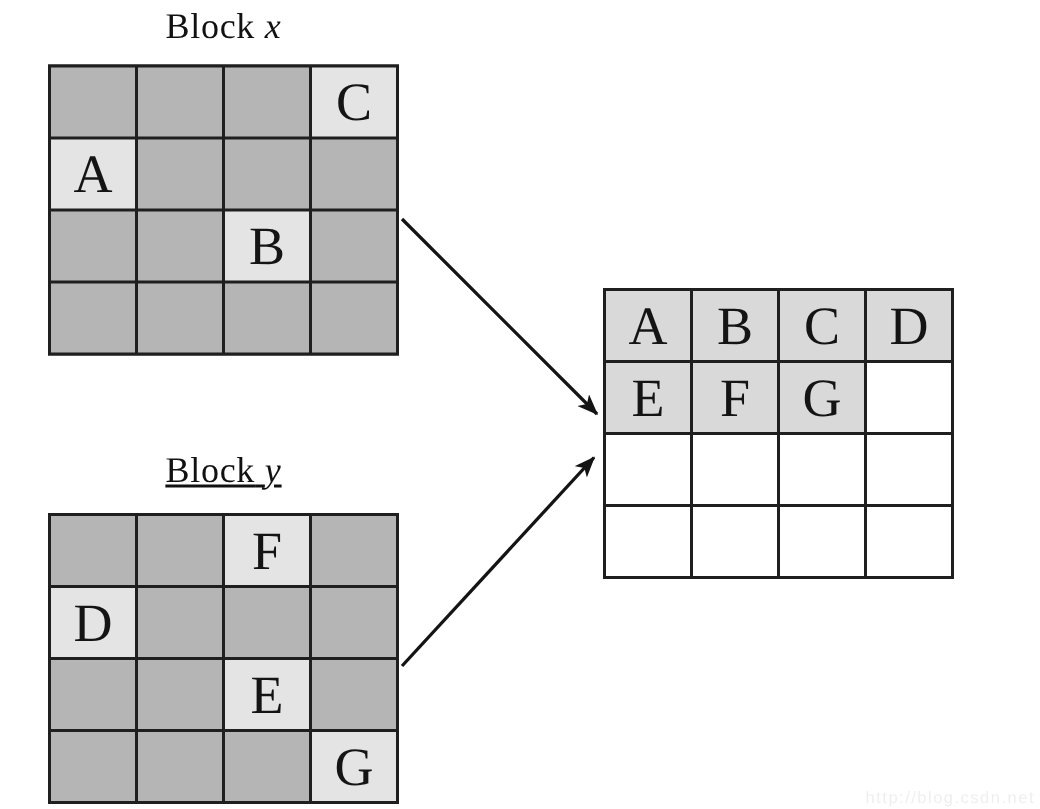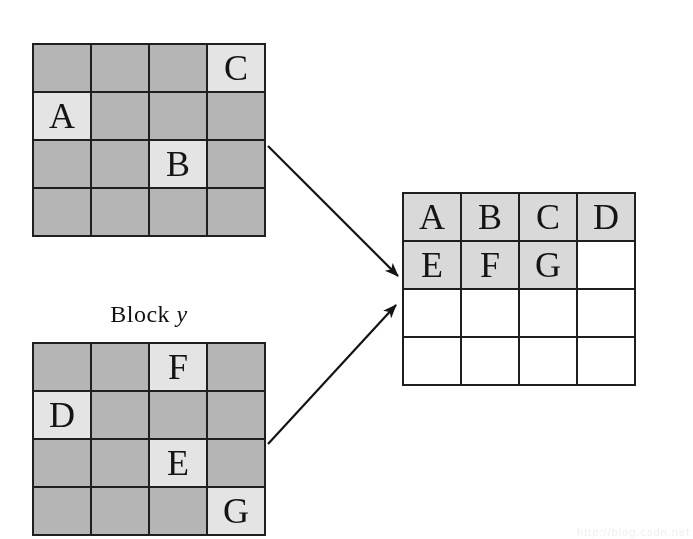--- a/index.html
+++ b/index.html
@@ -29,34 +29,38 @@
     user-select:none;
   }
   .cell.dark{background:var(--cell-dark,#b5b5b5);}
   .cell.lit{background:var(--cell-light,#e4e4e4);}
   .cell.filled{background:var(--cell-filled,#dadada);}
   .cell.white{background:#ffffff;}
   #block-x-grid{left:32px;top:43px;}
   #block-y-grid{left:32px;top:342px;}
   #block-z-grid{left:402px;top:192px;}
   #block-x-title{left:32px;top:5px;}
-  #block-y-title{left:32px;top:301px;}
+  #block-y-title{left:32px;top:301px;text-decoration:underline;}
   #block-z-title{left:402px;top:157px;}
   #arrow-layer{position:absolute;left:0;top:0;pointer-events:none;}
   .watermark{
     position:absolute;right:3px;bottom:1px;
     font-family:"Liberation Sans","DejaVu Sans",sans-serif;
     font-size:11px;color:#efefef;letter-spacing:1px;
   }
 </style>
 </head>
 <body>
 
 <div class="canvas">
 
+  <div class="block-title" id="block-x-title">
+    <span>Block</span>
+    <span class="var">x</span>
+  </div>
   <div class="grid" id="block-x-grid">
       <div class="cell dark"></div>
       <div class="cell dark"></div>
       <div class="cell dark"></div>
       <div class="cell lit">C</div>
       <div class="cell lit">A</div>
       <div class="cell dark"></div>
       <div class="cell dark"></div>
       <div class="cell dark"></div>
       <div class="cell dark"></div>

